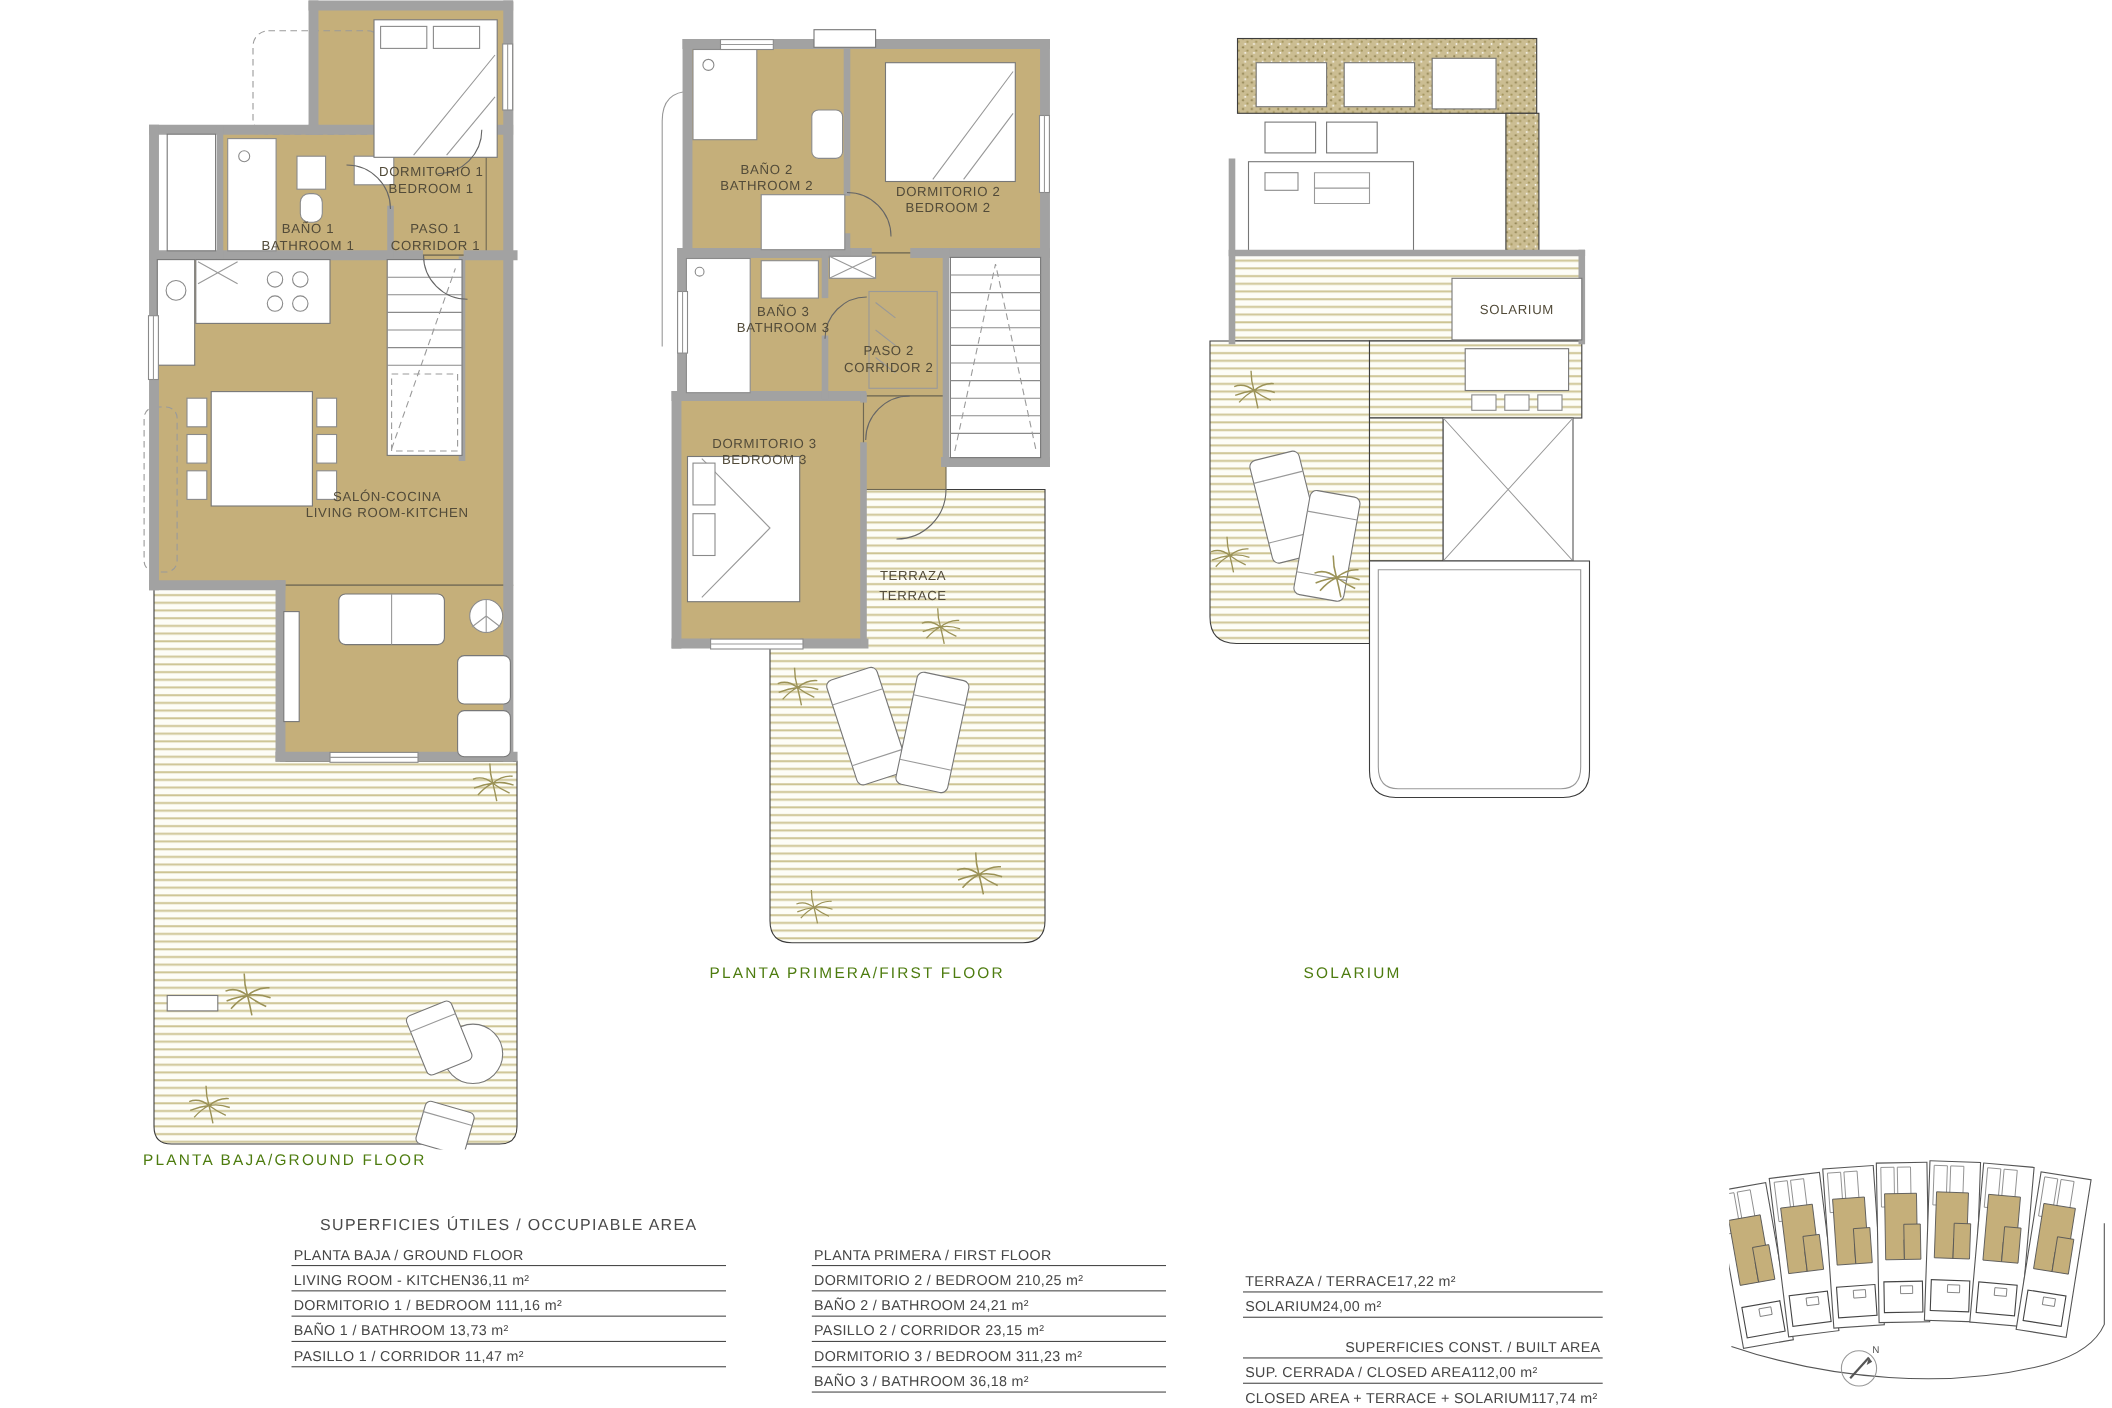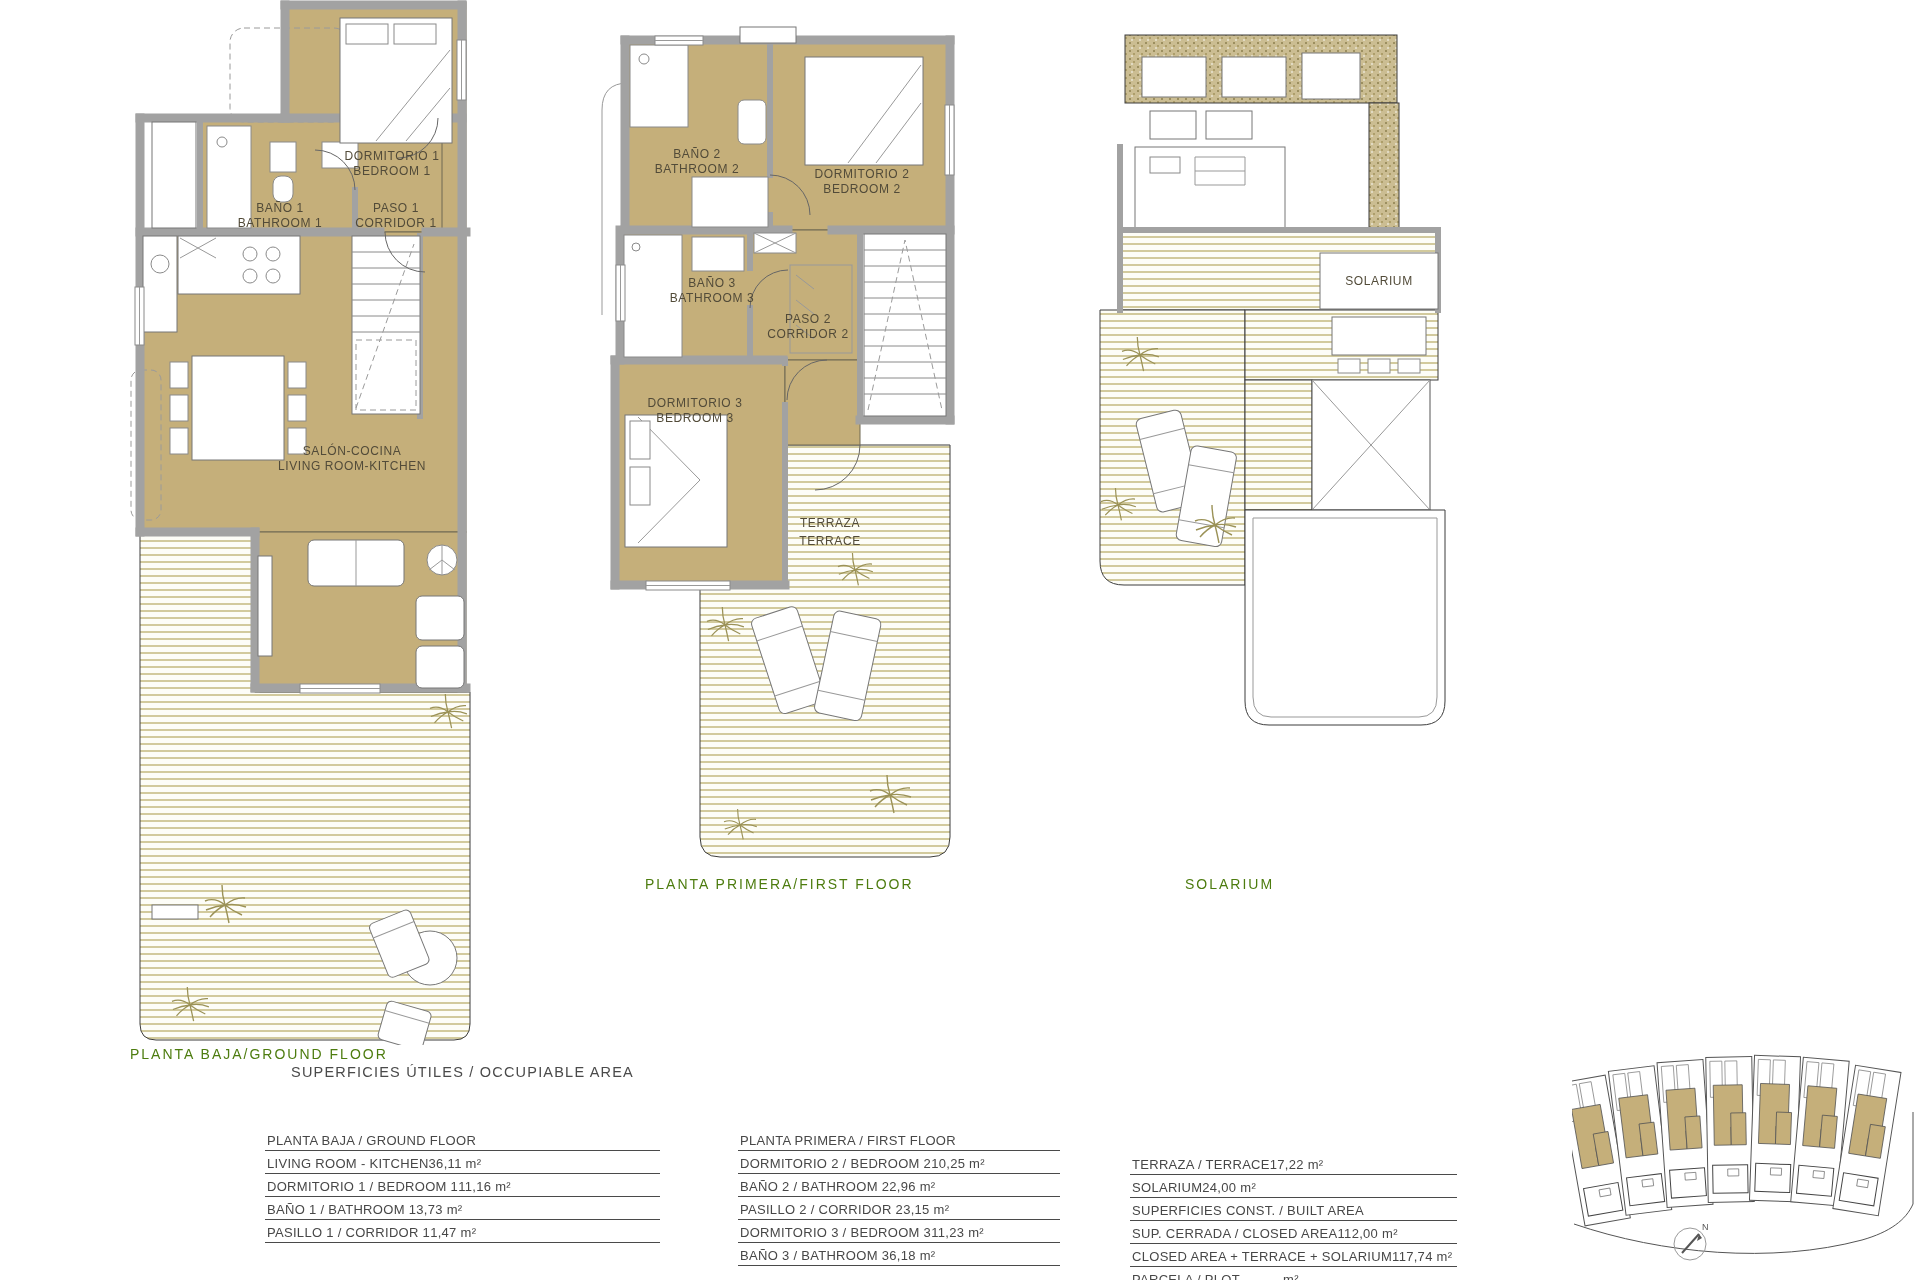--- a/index.html
+++ b/index.html
@@ -21,21 +21,21 @@
   .roomlabel{font-family:"Liberation Sans",sans-serif;font-size:12px;letter-spacing:.6px;
              fill:#524b39;text-anchor:middle;}
   
   .caption{position:absolute;text-align:left;font-size:14px;letter-spacing:2px;color:#4d7c0f;}
   
   .tbl{position:absolute;font-size:13px;letter-spacing:.3px;color:#474747;}
   .trow{display:flex;justify-content:flex-start;align-items:flex-end;height:23px;
         border-bottom:1px solid #4a4a4a;box-sizing:border-box;padding:0 2px 2px 2px;}
   .tv{text-align:right;white-space:nowrap;}
   .tl{white-space:nowrap;}
-  .trow.subhead{}
+  .trow.subhead{justify-content:flex-end;margin-top:14px;}
   .tbl-title{position:absolute;text-align:center;font-size:14.5px;letter-spacing:1.2px;color:#4a4a4a;}
   .big-title{position:absolute;text-align:center;font-size:30px;letter-spacing:2.5px;color:#3c3c3c;}
 </style>
 </head>
 <body>
 
 <div class="page">
 
   <svg class="plan" style="left:130px;top:0px" width="410" height="1045" viewBox="0 0 410 1045">
     <defs>
@@ -400,21 +400,21 @@
     </g>
     <g class="palm" transform="translate(135,500)">
       <path d="M-20,-4 Q-10,-8 0,0 M20,-7 Q10,-8 0,0 M-15,12 Q-8,4 0,0 M17,10 Q8,6 0,0 M-3,-20 Q-3,-10 0,0 M4,18 Q2,8 0,0 M-19,5 Q-9,1 0,0 M21,2 Q10,-2 0,0"></path>
     </g>
   </svg>
 
   <div class="caption" style="left:130px;top:1046px;width:500px">PLANTA BAJA/GROUND FLOOR</div>
   <div class="caption" style="left:645px;top:876px;width:400px">PLANTA PRIMERA/FIRST FLOOR</div>
   <div class="caption" style="left:1185px;top:876px;width:400px">SOLARIUM</div>
 
-  <div class="tbl-title" style="left:265px;top:1064px;width:395px">SUPERFICIES ÚTILES / OCCUPIABLE AREA</div>
+  <div class="tbl-title" style="left:265px;top:1106px;width:395px">SUPERFICIES ÚTILES / OCCUPIABLE AREA</div>
 
   <div class="tbl" style="left:265px;top:1128px;width:395px">
     <div class="trow">
       <span class="tl">PLANTA BAJA / GROUND FLOOR</span>
         <span class="tv"></span>
     </div>
     <div class="trow">
       <span class="tl">LIVING ROOM - KITCHEN</span>
       <span class="tv">36,11 m²</span>
     </div>
@@ -436,21 +436,21 @@
     <div class="trow">
       <span class="tl">PLANTA PRIMERA / FIRST FLOOR</span>
         <span class="tv"></span>
     </div>
     <div class="trow">
       <span class="tl">DORMITORIO 2 / BEDROOM 2</span>
       <span class="tv">10,25 m²</span>
     </div>
     <div class="trow">
       <span class="tl">BAÑO 2 / BATHROOM 2</span>
-      <span class="tv">2,96 m²</span>
+      <span class="tv">4,21 m²</span>
     </div>
     <div class="trow">
       <span class="tl">PASILLO 2 / CORRIDOR 2</span>
       <span class="tv">3,15 m²</span>
     </div>
     <div class="trow">
       <span class="tl">DORMITORIO 3 / BEDROOM 3</span>
       <span class="tv">11,23 m²</span>
     </div>
     <div class="trow">

